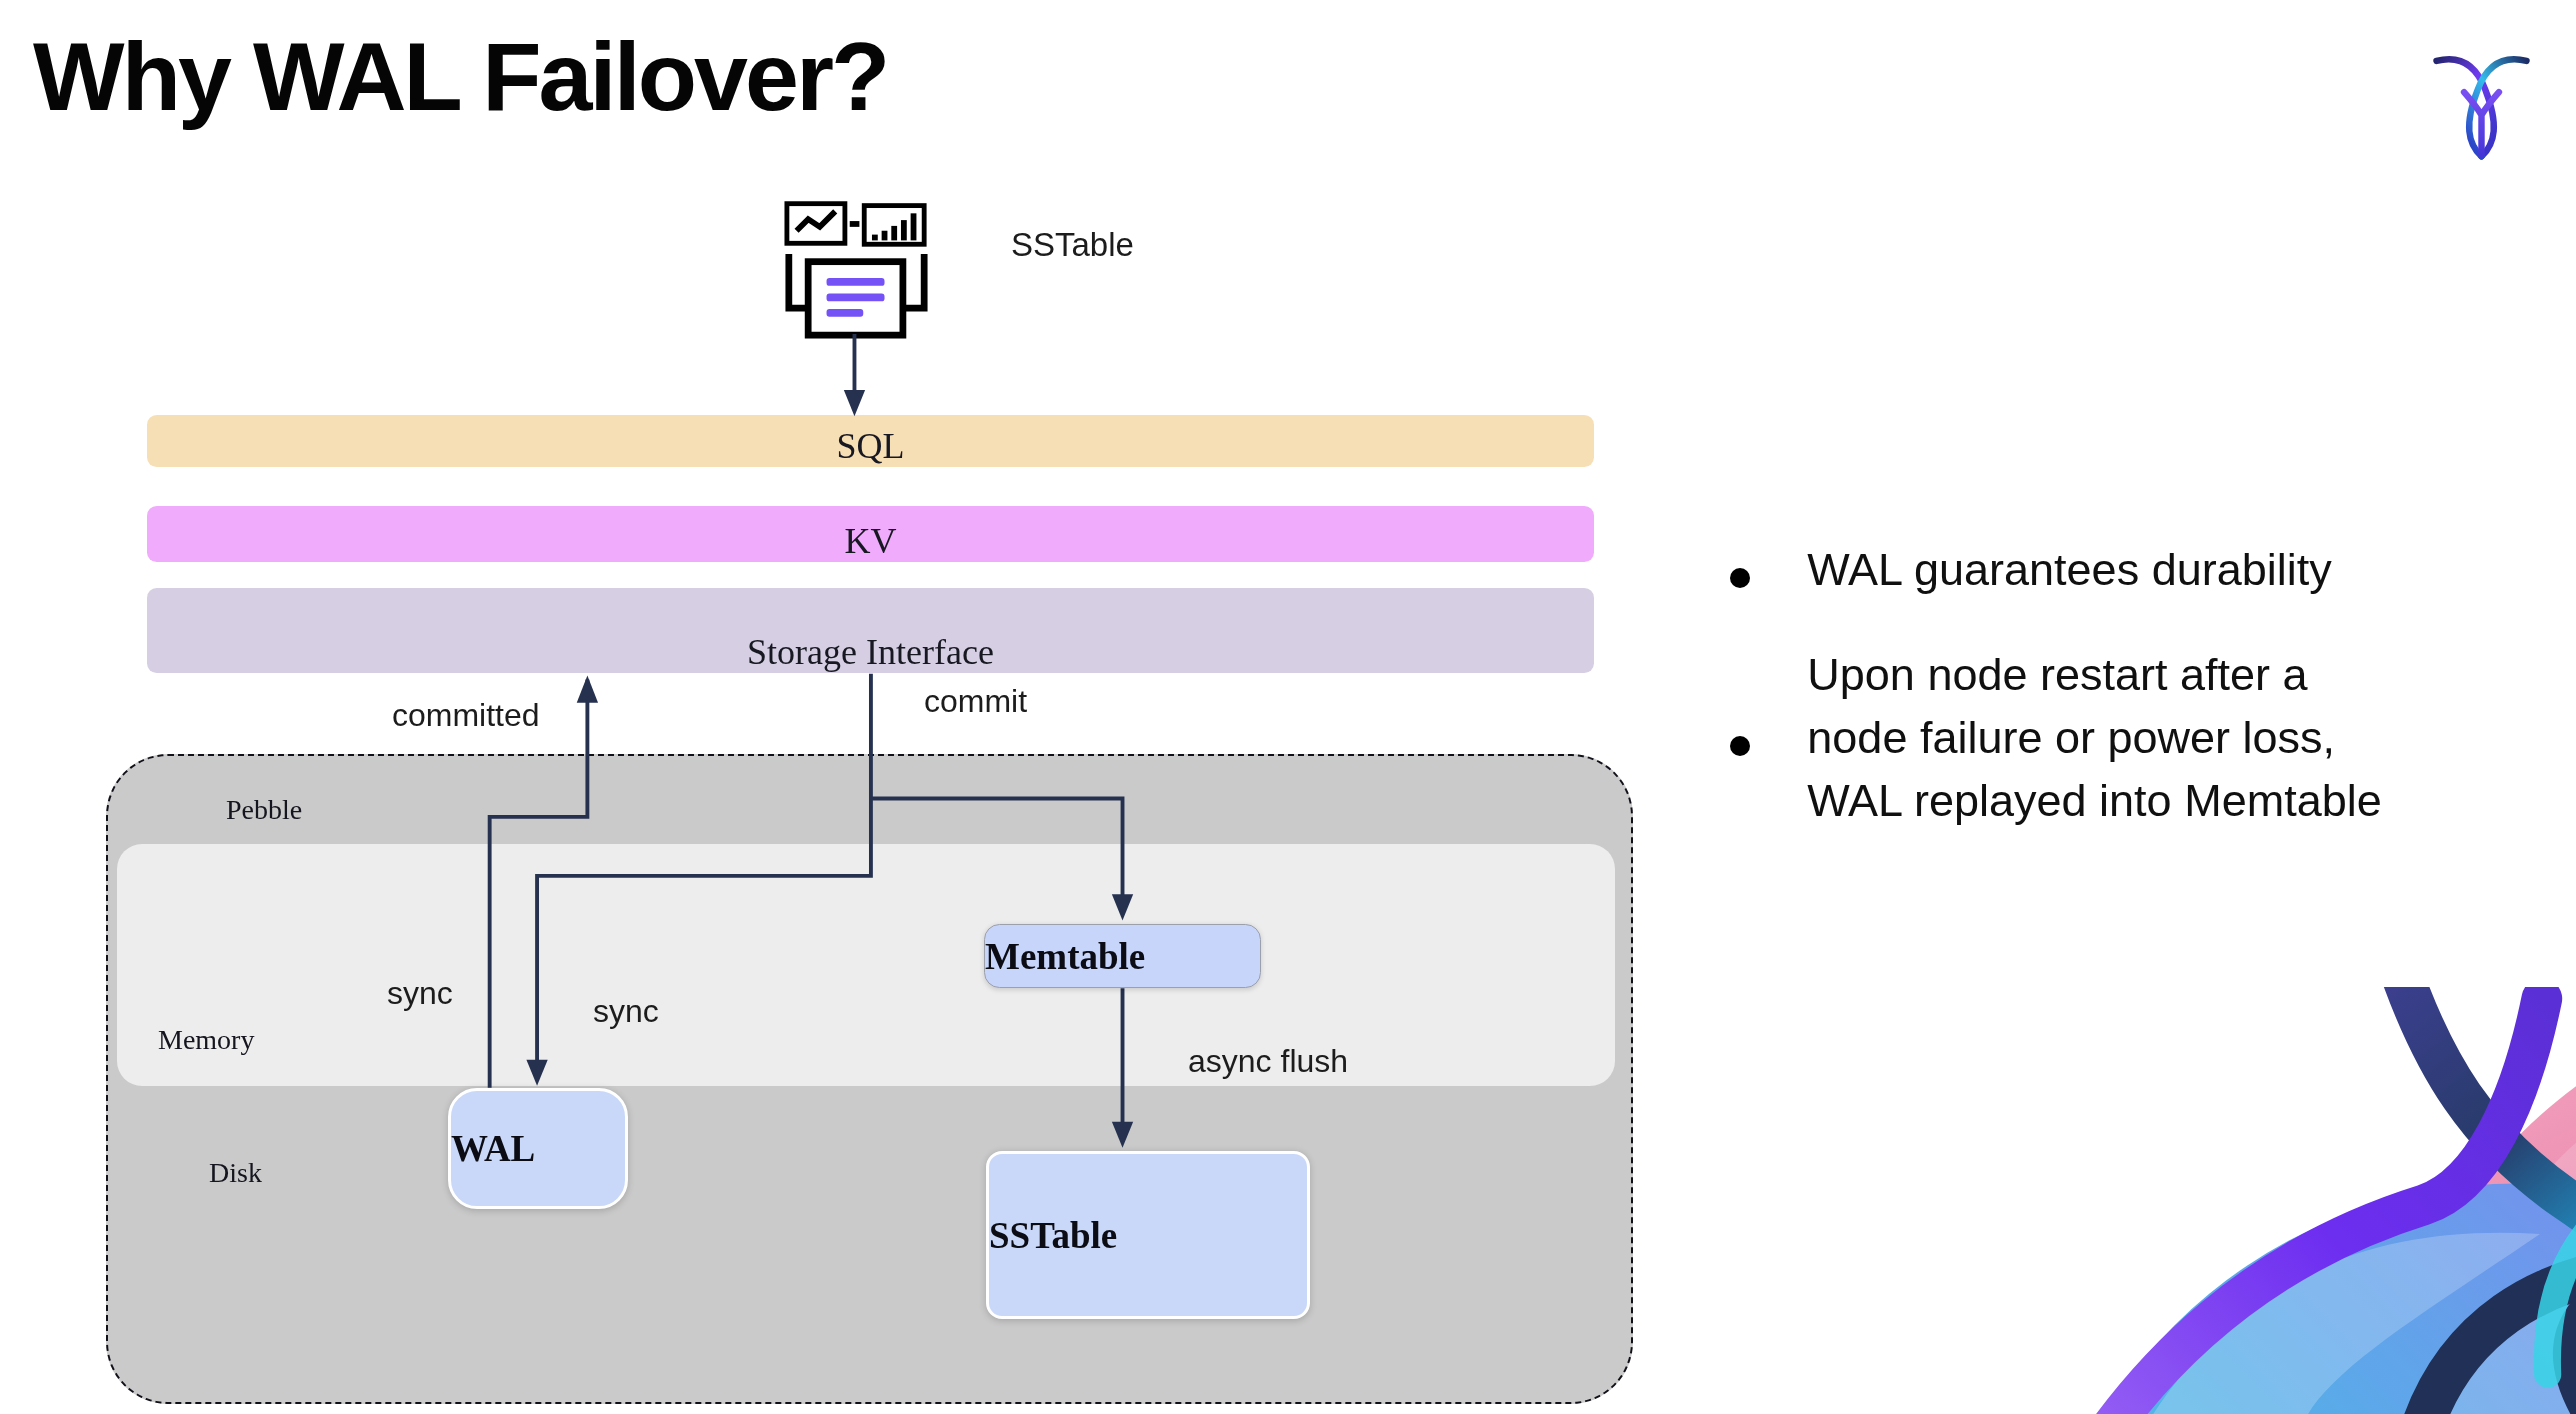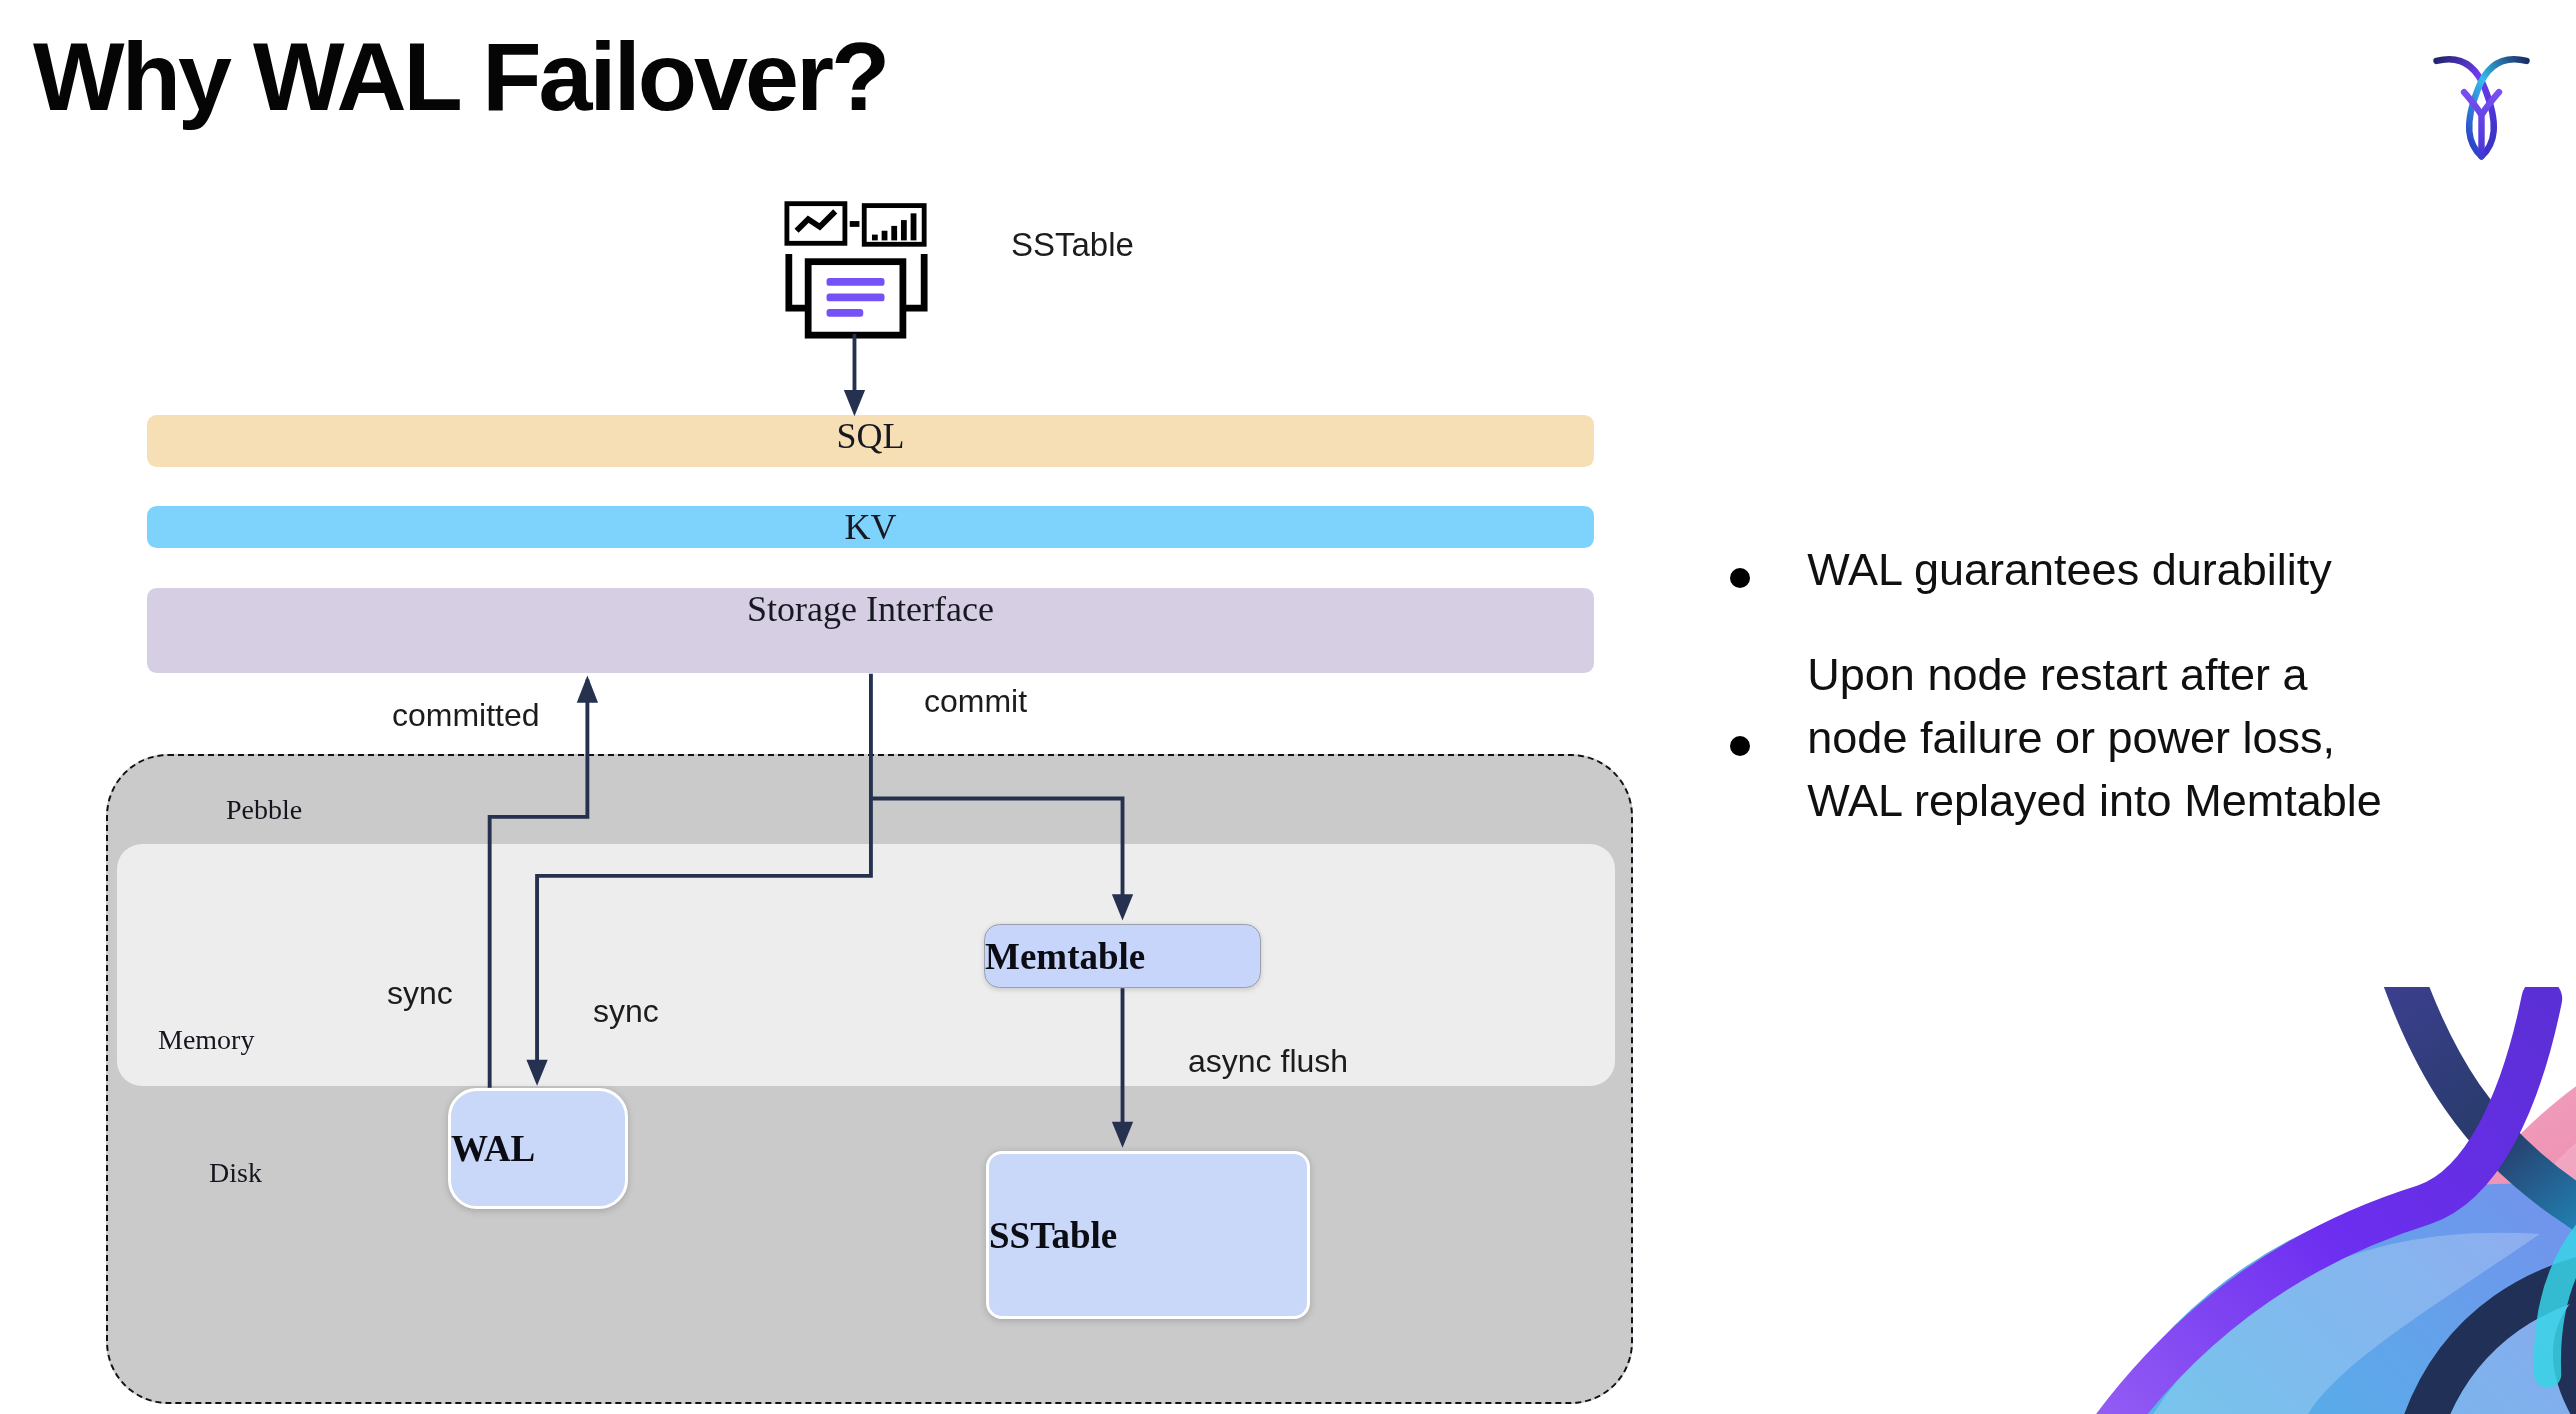--- a/index.html
+++ b/index.html
@@ -5,24 +5,24 @@
   html,body{margin:0;padding:0;background:#ffffff;}
   .stage{position:relative;width:2576px;height:1415px;background:#ffffff;overflow:hidden;
          font-family:"Liberation Sans","DejaVu Sans",sans-serif;padding-left:24px;}
   .abs{position:absolute;}
 
   
   .title{left:33px;top:21px;font-size:97px;font-weight:800;letter-spacing:-2.9px;color:#050505;
          font-family:"Liberation Sans","DejaVu Sans",sans-serif;}
 
   
-  .layer-bar{left:147px;width:1447px;border-radius:9.7px;display:flex;align-items:flex-start;justify-content:center;
+  .layer-bar{left:147px;width:1447px;border-radius:9.7px;display:flex;align-items:flex-end;justify-content:center;
              font-family:"Liberation Serif","DejaVu Serif",serif;font-size:36px;color:#181822;z-index:2;}
   .bar-sql{top:415px;height:52px;background:#f6dfb5;}
-  .bar-kv{top:506px;height:42px;background:#7dd3fc;}
+  .bar-kv{top:506px;height:56px;background:#f0abfc;}
   .bar-storage{top:588px;height:85px;background:#d6cfe4;}
 
   
   .pebble{left:106px;top:754px;width:1527px;height:650px;background:#cacaca;border:2.9px dashed #101018;
           border-radius:62px;z-index:1;box-sizing:border-box;}
   .memory-band{left:117px;top:844px;width:1498px;height:242px;background:#ededed;border-radius:25px;z-index:2;}
 
   .serif-label{font-family:"Liberation Serif","DejaVu Serif",serif;font-size:28px;color:#15151f;z-index:4;}
   .sans-label{font-family:"Liberation Sans","DejaVu Sans",sans-serif;font-size:32px;color:#1c1c1c;z-index:4;}
 

